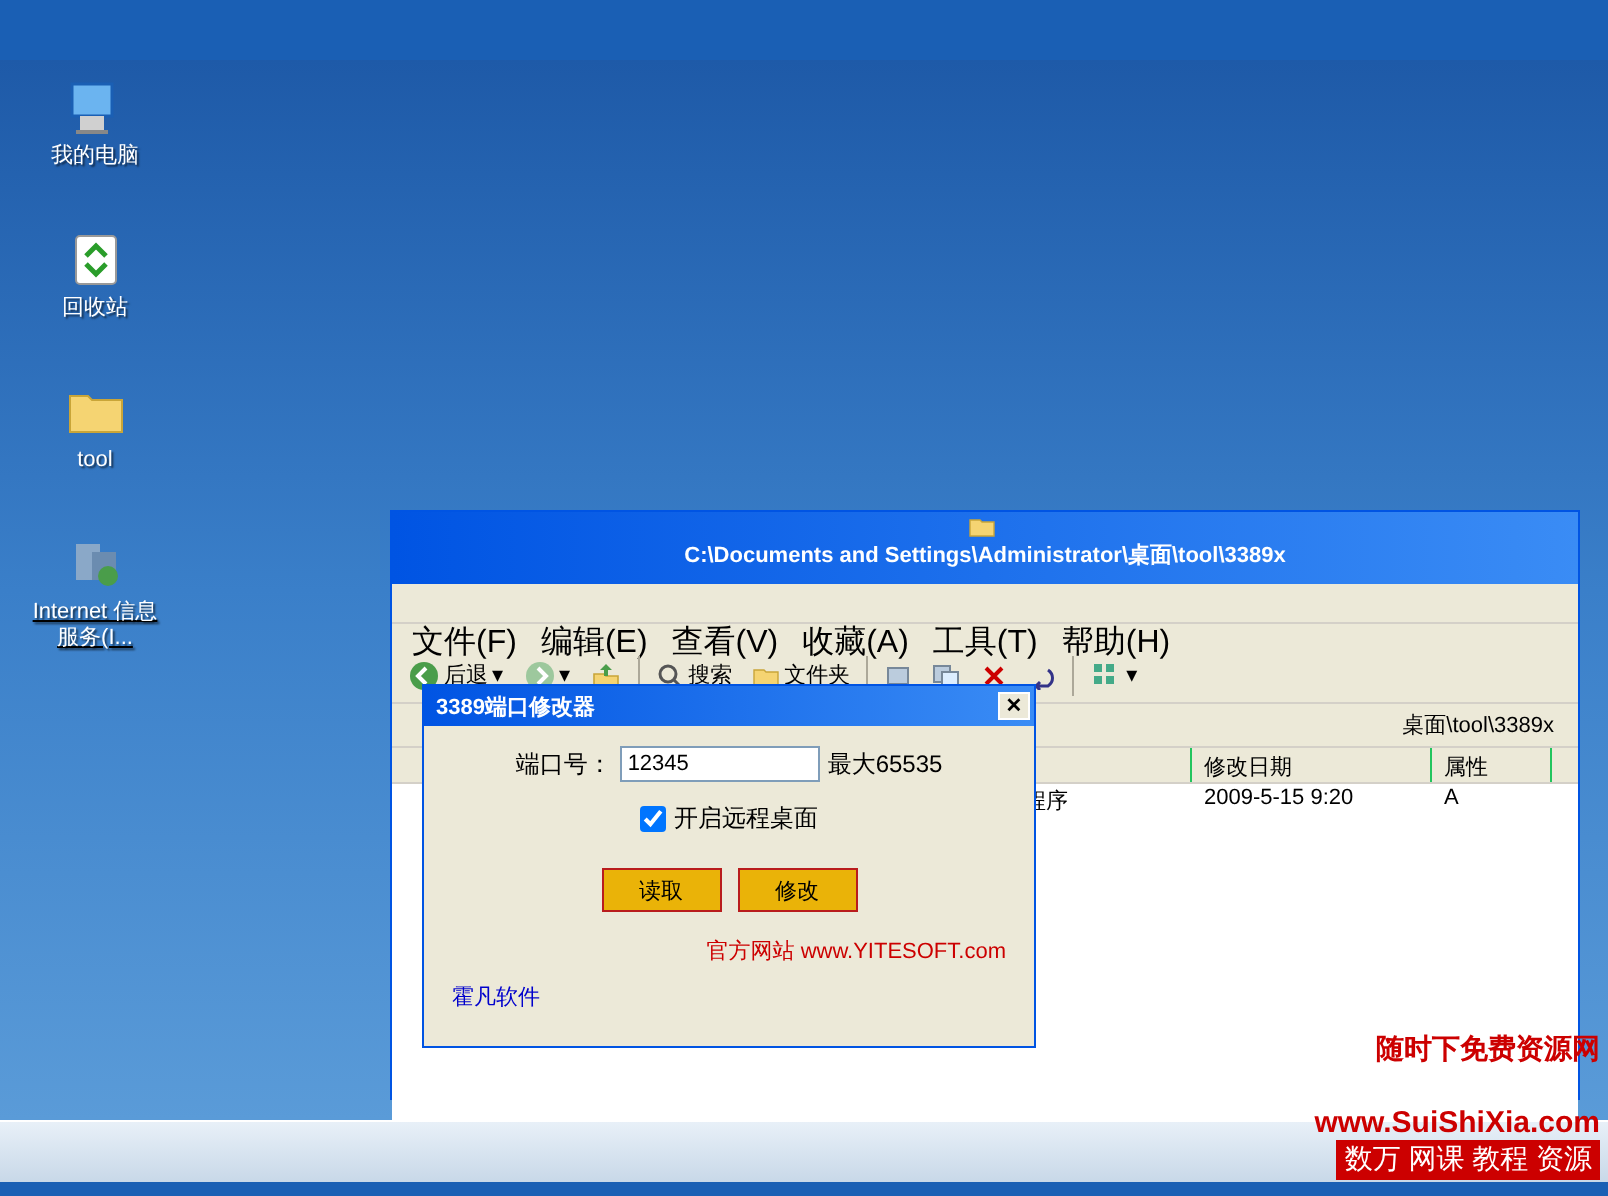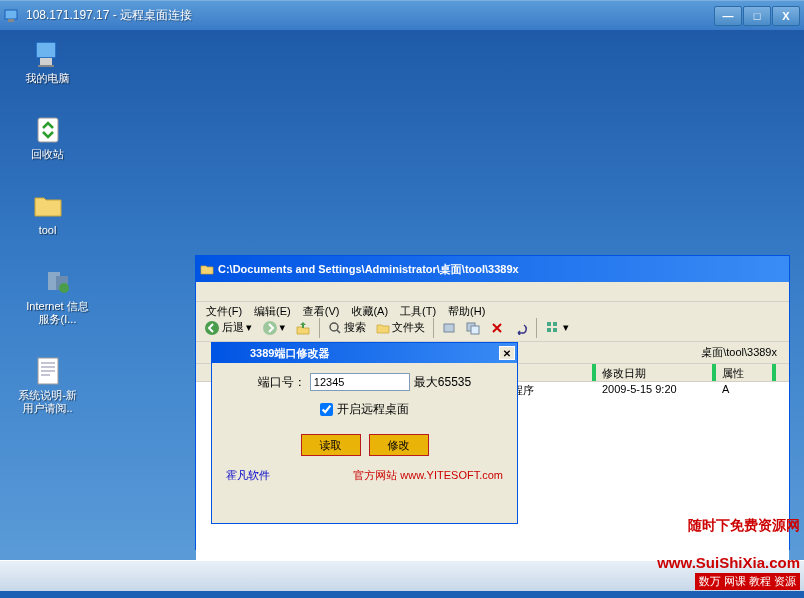--- a/index.html
+++ b/index.html
@@ -13,80 +13,66 @@
 .rdp-btn { width: 28px; height: 20px; background: linear-gradient(to bottom, #7bb0e0, #4a8cc9); border: 1px solid #2a6ba8; display: flex; align-items: center; justify-content: center; color: #fff; font-size: 11px; font-weight: bold; border-radius: 2px; }
 .rdp-btn.close { background: linear-gradient(to bottom, #7bb0e0, #4a8cc9); }
 
 .desktop { position: absolute; top: 30px; left: 0; width: 804px; height: 530px; background: linear-gradient(to bottom, #1e5aa8 0%, #3a7fc9 50%, #5a9bd8 100%); }
 
 .desktop-icon { position: absolute; width: 75px; display: flex; flex-direction: column; align-items: center; padding: 4px; cursor: pointer; }
 .desktop-icon .ico { width: 32px; height: 32px; display: flex; align-items: center; justify-content: center; margin-bottom: 2px; }
 .desktop-icon .label { color: #fff; font-size: 11px; text-align: center; text-shadow: 1px 1px 1px rgba(0,0,0,0.6); line-height: 13px; }
 
 .explorer-window { position: absolute; top: 225px; left: 195px; width: 595px; height: 295px; background: #ece9d8; border: 1px solid #0054e3; }
-.explorer-titlebar { height: 26px; background: linear-gradient(to right, #0054e3, #3a8cf5); display: flex; align-items: center; padding: 0 4px; }
+.explorer-titlebar { height: 36px; background: linear-gradient(to right, #0054e3, #3a8cf5); display: flex; align-items: center; padding: 0 4px; flex-direction: column; }
 .explorer-titlebar .folder-icon { width: 14px; height: 14px; margin-right: 4px; }
 .explorer-titlebar .title { color: #fff; font-size: 11px; font-weight: bold; flex: 1; }
 .explorer-menubar { height: 20px; background: #ece9d8; display: flex; align-items: center; padding: 0 4px; border-bottom: 1px solid #d4d0c8; }
-.explorer-menubar .menu-item { font-size: 11px; padding: 2px 6px; cursor: pointer; margin-top: 39px; }
+.explorer-menubar .menu-item { font-size: 16px; padding: 2px 6px; cursor: pointer; margin-top: 39px; }
 .explorer-toolbar { height: 28px; background: #ece9d8; display: flex; align-items: center; padding: 0 4px; border-bottom: 1px solid #d4d0c8; gap: 2px; margin-top: 12px; }
 .tb-btn { height: 22px; display: flex; align-items: center; padding: 0 4px; font-size: 11px; gap: 2px; cursor: pointer; }
 .tb-sep { width: 1px; height: 20px; background: #aca899; margin: 0 2px; }
 .explorer-addrbar { height: 22px; background: #ece9d8; display: flex; align-items: center; padding: 0 4px; border-bottom: 1px solid #d4d0c8; }
 .explorer-addrbar .addr { flex: 1; font-size: 11px; display: flex; align-items: center; gap: 4px; justify-content: flex-end; padding-right: 8px; }
 .explorer-content { background: #fff; height: 203px; overflow: hidden; }
 .explorer-headers { height: 18px; background: #ece9d8; display: flex; border-bottom: 1px solid #d4d0c8; }
-.col-header { font-size: 11px; padding: 2px 6px; border-right: 4px solid #22c55e; text-align: left; }
+.col-header { font-size: 11px; padding: 2px 6px; border-right: 1px solid #22c55e; text-align: left; }
 .explorer-rows { font-size: 11px; }
 .explorer-row { display: flex; padding: 1px 0; }
 .explorer-row .cell { padding: 0 6px; }
 
 .modifier-dialog { position: absolute; top: 312px; left: 211px; width: 307px; height: 182px; background: #ece9d8; border: 1px solid #0054e3; z-index: 10; }
 .modifier-titlebar { height: 20px; background: linear-gradient(to right, #0054e3, #3a8cf5); display: flex; align-items: center; justify-content: space-between; padding: 0 2px 0 6px; }
-.modifier-titlebar .title { color: #fff; font-size: 11px; font-weight: bold; margin-left: 32px; }
+.modifier-titlebar .title { color: #fff; font-size: 11px; font-weight: bold; }
 .modifier-close { width: 16px; height: 14px; background: #ece9d8; border: 1px solid #fff; display: flex; align-items: center; justify-content: center; font-size: 10px; font-weight: bold; cursor: pointer; }
 .modifier-body { padding: 10px 14px; font-size: 12px; }
 .modifier-body .line1 { text-align: center; margin-bottom: 10px; }
 .modifier-body .line2 { display: flex; align-items: center; justify-content: center; gap: 4px; margin-bottom: 10px; }
 .modifier-body .port-input { width: 100px; height: 18px; font-size: 11px; padding: 1px 3px; border: 1px solid #7f9db9; }
 .modifier-body .line3 { display: flex; align-items: center; justify-content: center; gap: 4px; margin-bottom: 16px; }
 .modifier-body .line4 { display: flex; justify-content: center; gap: 8px; margin-bottom: 12px; }
 .modifier-body .btn { width: 60px; height: 22px; font-size: 11px; background: #eab308; border: 1px solid #b91c1c; cursor: pointer; }
 .modifier-body .line5 { display: flex; justify-content: space-between; font-size: 11px; }
-.modifier-body .vendor { color: #0000cc; }
+.modifier-body .vendor { color: #0000cc; margin-top: 23px; }
 .modifier-body .site-label { color: #cc0000; }
 .modifier-body .site-url { color: #cc0000; }
 
 .taskbar { position: absolute; bottom: 7px; left: 0; width: 804px; height: 31px; background: linear-gradient(to bottom, #e8f0f8, #c8d8e8); border-top: 1px solid #fff; }
 
 .watermark { position: absolute; bottom: 8px; right: 4px; text-align: right; }
 .watermark .line1 { color: #c00; font-size: 14px; font-weight: bold; }
 .watermark .line2 { color: #c00; font-size: 15px; font-weight: bold; font-family: Arial; margin-top: 19px; }
-.watermark .line3 { color: #fff; background: #c00; font-size: 11px; padding: 1px 4px; display: inline-block; }
+.watermark .line3 { color: #fff; background: #c00; font-size: 14px; padding: 1px 4px; display: inline-block; }
 
 svg { display: block; }
 </style>
 </head>
 <body>
 
 <div class="rdp-window">
-  <div class="rdp-titlebar">
-    <span class="icon">
-      <svg width="16" height="16" viewBox="0 0 16 16">
-          <rect x="1" y="2" width="12" height="9" fill="#6bb4f0" stroke="#1a5fb4"></rect>
-          <rect x="4" y="11" width="6" height="3" fill="#888"></rect>
-        </svg>
-    </span>
-    <span class="title">108.171.197.17 - 远程桌面连接</span>
-    <div class="rdp-controls">
-      <div class="rdp-btn">—</div>
-      <div class="rdp-btn">□</div>
-      <div class="rdp-btn close">X</div>
-    </div>
-  </div>
 
   <div class="desktop">
     <div class="desktop-icon" style="top:4px; left:10px;">
       <div class="ico">
         <svg width="32" height="32" viewBox="0 0 32 32">
             <rect x="4" y="4" width="20" height="16" fill="#6bb4f0" stroke="#1a5fb4" stroke-width="1.5"></rect>
             <rect x="8" y="20" width="12" height="7" fill="#d0d0d0"></rect>
             <rect x="6" y="27" width="16" height="2" fill="#888"></rect>
           </svg>
       </div>
@@ -102,41 +88,29 @@
       <div class="label">回收站</div>
     </div>
     <div class="desktop-icon" style="top:156px; left:10px;">
       <div class="ico">
         <svg width="32" height="32" viewBox="0 0 32 32">
             <path d="M3 8 L3 26 L29 26 L29 10 L14 10 L12 8 Z" fill="#f5d472" stroke="#c9a538"></path>
           </svg>
       </div>
       <div class="label">tool</div>
     </div>
-    <div class="desktop-icon" style="top:232px; left:20px;">
+    <div class="desktop-icon" style="top:232px; left:10px;text-decoration:underline;">
       <div class="ico">
         <svg width="32" height="32" viewBox="0 0 32 32">
             <rect x="6" y="6" width="12" height="18" fill="#8aa8c8"></rect>
             <rect x="14" y="10" width="12" height="14" fill="#6b8cb0"></rect>
             <circle cx="22" cy="22" r="5" fill="#4a9d4a"></circle>
           </svg>
       </div>
       <div class="label">Internet 信息服务(I...</div>
-    </div>
-    <div class="desktop-icon" style="top:321px; left:10px;">
-      <div class="ico">
-        <svg width="32" height="32" viewBox="0 0 32 32">
-            <rect x="6" y="3" width="20" height="26" fill="#fff" stroke="#999"></rect>
-            <line x1="9" y1="8" x2="23" y2="8" stroke="#88a"></line>
-            <line x1="9" y1="12" x2="23" y2="12" stroke="#88a"></line>
-            <line x1="9" y1="16" x2="23" y2="16" stroke="#88a"></line>
-            <line x1="9" y1="20" x2="18" y2="20" stroke="#88a"></line>
-          </svg>
-      </div>
-      <div class="label">系统说明-新用户请阅..</div>
     </div>
 
     <div class="explorer-window">
       <div class="explorer-titlebar">
         <span class="folder-icon">
           <svg width="14" height="14" viewBox="0 0 14 14">
               <path d="M1 4 L1 12 L13 12 L13 5 L7 5 L6 4 Z" fill="#f5d472" stroke="#c9a538" stroke-width="0.7"></path>
             </svg>
         </span>
         <span class="title">C:\Documents and Settings\Administrator\桌面\tool\3389x</span>

